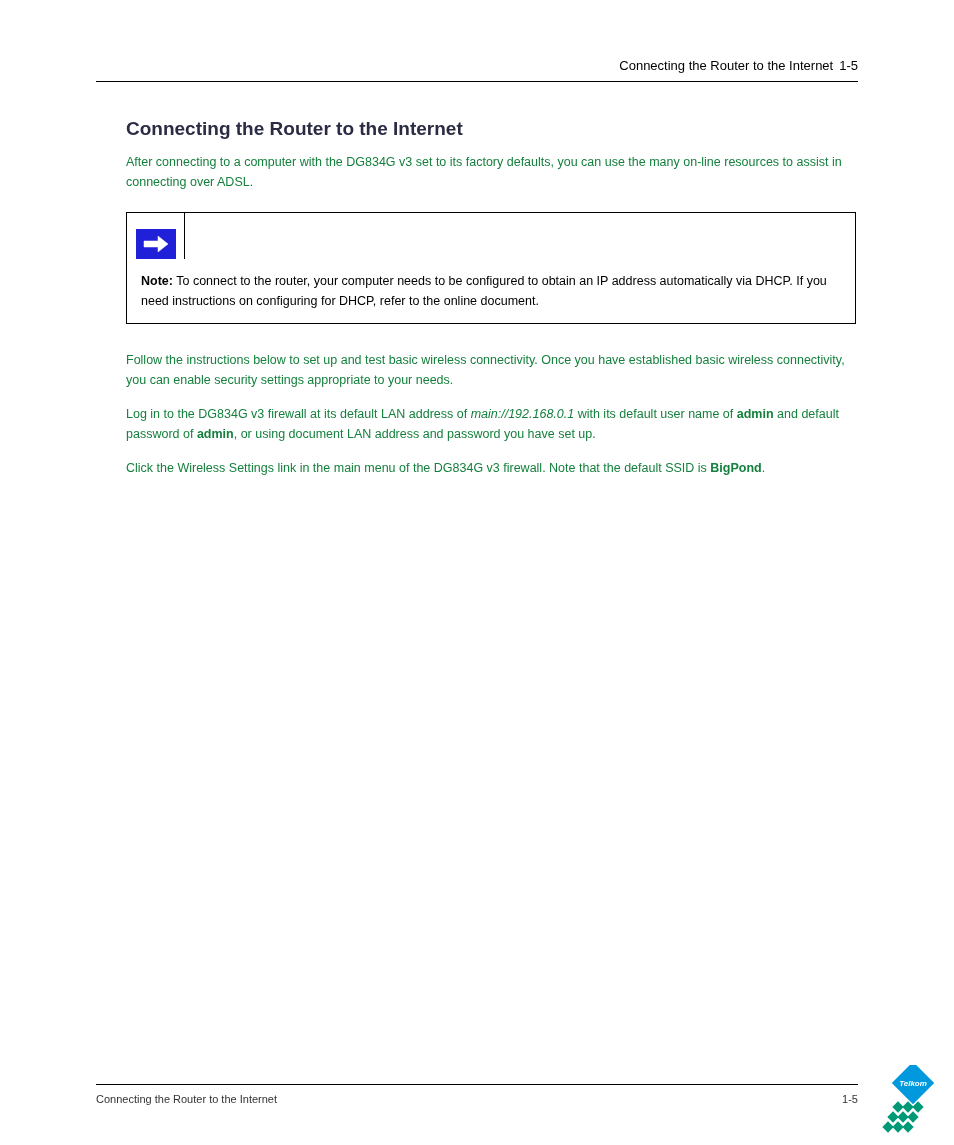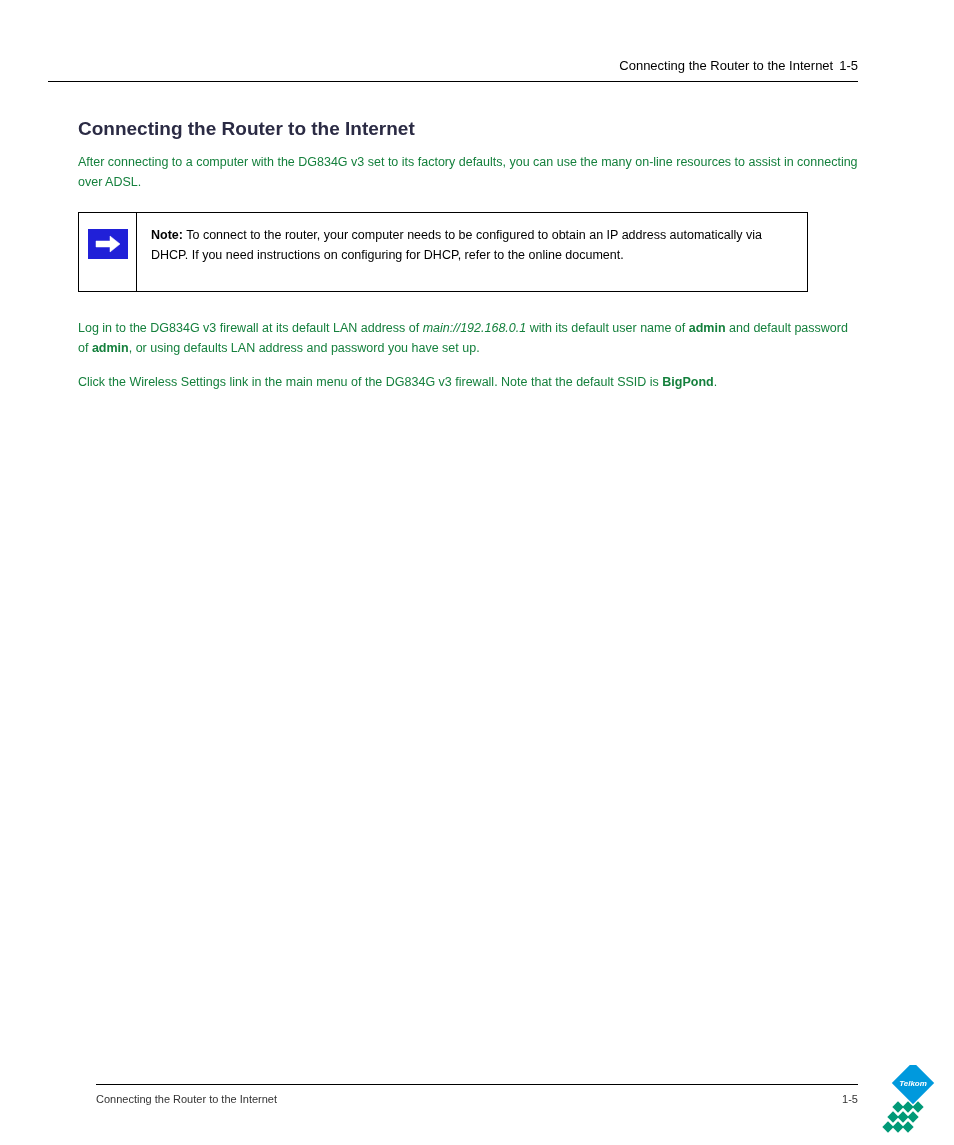--- a/index.html
+++ b/index.html
@@ -11,21 +11,21 @@
     width: 954px;
     height: 1145px;
     background: #fff;
     font-family: Arial, Helvetica, sans-serif;
     position: relative;
   }
   .page {
     position: relative;
     width: 100%;
     height: 100%;
-    padding: 58px 96px 40px 48px;
+    padding: 58px 96px 40px 96px;
   }
   .header {
     display: flex;
     justify-content: flex-end;
     align-items: baseline;
     gap: 6px;
     margin-bottom: 8px;
   }
   .header-title {
     font-size: 13px;
@@ -53,20 +53,21 @@
     line-height: 1.6;
     color: #15803d;
     margin-bottom: 14px;
   }
   .note-box {
     display: flex;
     border: 1px solid #000;
     margin: 20px 0 26px 0;
     min-height: 80px;
     width: 730px;
+    flex-direction: column;
   }
   .note-icon-cell {
     border-right: 1px solid #000;
     width: 58px;
     display: flex;
     align-items: flex-start;
     justify-content: center;
     padding-top: 16px;
   }
   .arrow-box {
@@ -148,23 +149,24 @@
             <path d="M2 7 L16 7 L16 2 L26 10 L16 18 L16 13 L2 13 Z" fill="#fff" stroke="#fff" stroke-width="0.5"></path>
           </svg>
         </div>
       </div>
       <div class="note-text-cell">
         <span class="note-label">Note:</span><span> To connect to the router, your computer needs to be configured to obtain an IP address automatically via DHCP. If you need instructions on configuring for DHCP, refer to the online document.</span>
       </div>
     </div>
 
 
+    <p class="para">Follow the instructions below to set up and test basic wireless connectivity. Once you have established basic wireless connectivity, you can enable security settings appropriate to your needs.</p>
 
     <p class="para">
-      <span>Log in to the DG834G v3 firewall at its default LAN address of </span><em>main://192.168.0.1</em><span> with its default user name of </span><strong>admin </strong><span>and default password of </span><strong>admin</strong><span>, or using defaults LAN address and password you have set up.</span>
+      <span>Log in to the DG834G v3 firewall at its default LAN address of </span><em>main://192.168.0.1</em><span> with its default user name of </span><strong>admin </strong><span>and default password of </span><strong>admin</strong><span>, or using document LAN address and password you have set up.</span>
     </p>
 
     <p class="para">
       <span>Click the Wireless Settings link in the main menu of the DG834G v3 firewall. Note that the default SSID is </span><strong>BigPond</strong><span>.</span>
     </p>
 
   </div>
 
   <div class="footer">
     <div class="bottom-rule"></div>

